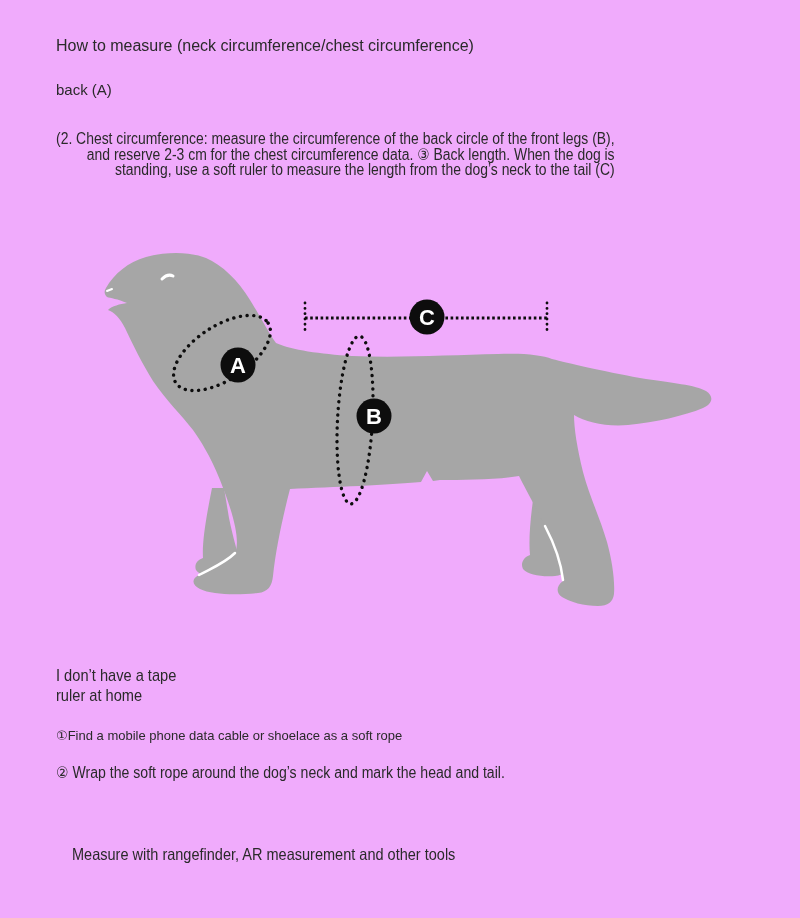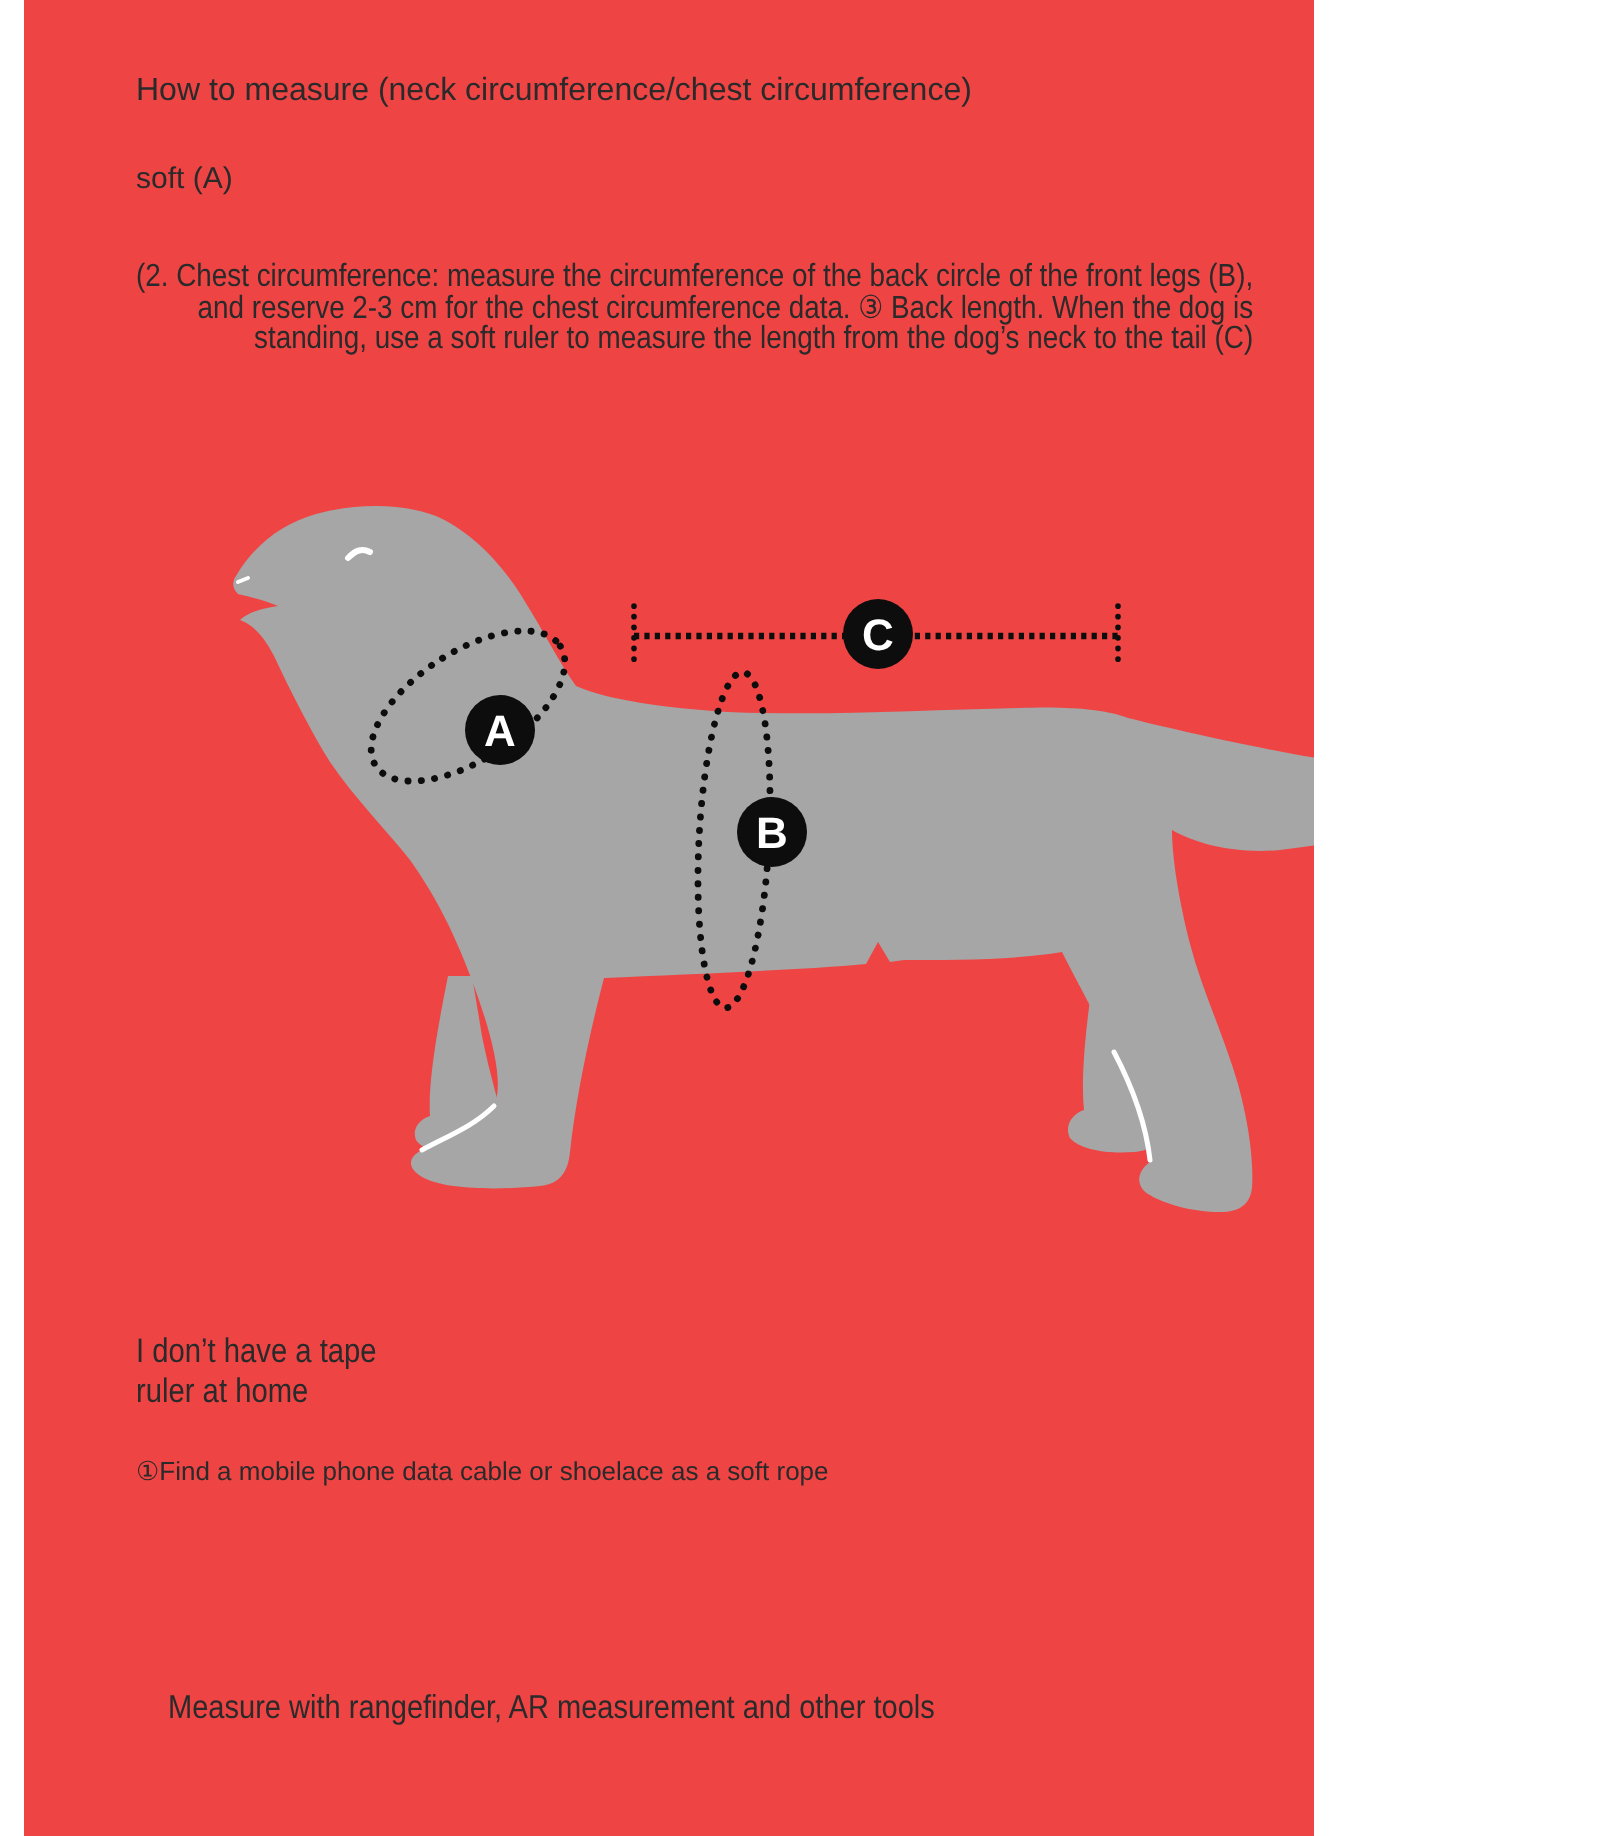--- a/index.html
+++ b/index.html
@@ -1,17 +1,17 @@
 <!DOCTYPE html>
 <html><head>
 <meta charset="utf-8">
 <style>
   html,body{margin:0;padding:0;background:#fff;}
-  .page{position:relative;width:645px;height:918px;background:#ef4444;overflow:hidden;
-        font-family:"Liberation Sans","DejaVu Sans",sans-serif;margin-left:12px;}
+  .page{position:relative;width:800px;height:918px;background:#f0abfc;overflow:hidden;
+        font-family:"Liberation Sans","DejaVu Sans",sans-serif;}
   .txt{position:absolute;color:#2a2a2a;}
   .title{left:56px;top:36px;font-size:16px;line-height:20px;white-space:nowrap;}
   .step1{left:56px;top:82px;font-size:15px;line-height:15.5px;}
   .step2{left:56px;top:131px;font-size:16px;line-height:15.5px;text-align:right;}
   .cond .line{display:block;white-space:nowrap;transform:scaleX(0.87);transform-origin:0 50%;}
   .cond88 .line{display:block;white-space:nowrap;transform:scaleX(0.88);transform-origin:0 50%;}
   .heading2{left:56px;top:666px;font-size:17px;line-height:19.5px;}
   .heading2 .line{display:block;white-space:nowrap;transform:scaleX(0.86);transform-origin:0 50%;}
   .ns1{left:56px;top:728px;font-size:13px;line-height:16px;white-space:nowrap;}
   .ns2{left:56px;top:765px;font-size:16px;line-height:16px;}
@@ -21,21 +21,21 @@
   .badge-letter{font-family:"Liberation Sans","DejaVu Sans",sans-serif;font-size:22px;font-weight:bold;text-anchor:middle;}
 </style>
 </head>
 <body>
 
 <div class="page">
 
   <div class="txt title">How to measure (neck circumference/chest circumference)</div>
 
   <div class="txt step1">
-    <div class="line-n">soft (A)</div>
+    <div class="line-n">back (A)</div>
   </div>
 
   <div class="txt step2 cond">
     <div class="line">(2. Chest circumference: measure the circumference of the back circle of the front legs (B),</div>
     <div class="line">and reserve 2-3 cm for the chest circumference data. ③ Back length. When the dog is</div>
     <div class="line">standing, use a soft ruler to measure the length from the dog’s neck to the tail (C)</div>
   </div>
 
   <svg class="diagram" viewBox="0 0 620 360" xmlns="http://www.w3.org/2000/svg">
 
@@ -105,19 +105,22 @@
     </g>
   </svg>
 
   <div class="txt heading2">
     <div class="line">I don’t have a tape</div>
     <div class="line">ruler at home</div>
   </div>
 
   <div class="txt ns1">①Find a mobile phone data cable or shoelace as a soft rope</div>
 
+  <div class="txt ns2 cond88">
+    <div class="line">② Wrap the soft rope around the dog’s neck and mark the head and tail.</div>
+  </div>
 
 
   <div class="txt tip cond88">
     <div class="line">Measure with rangefinder, AR measurement and other tools</div>
   </div>
 
 </div>
 
 </body></html>

